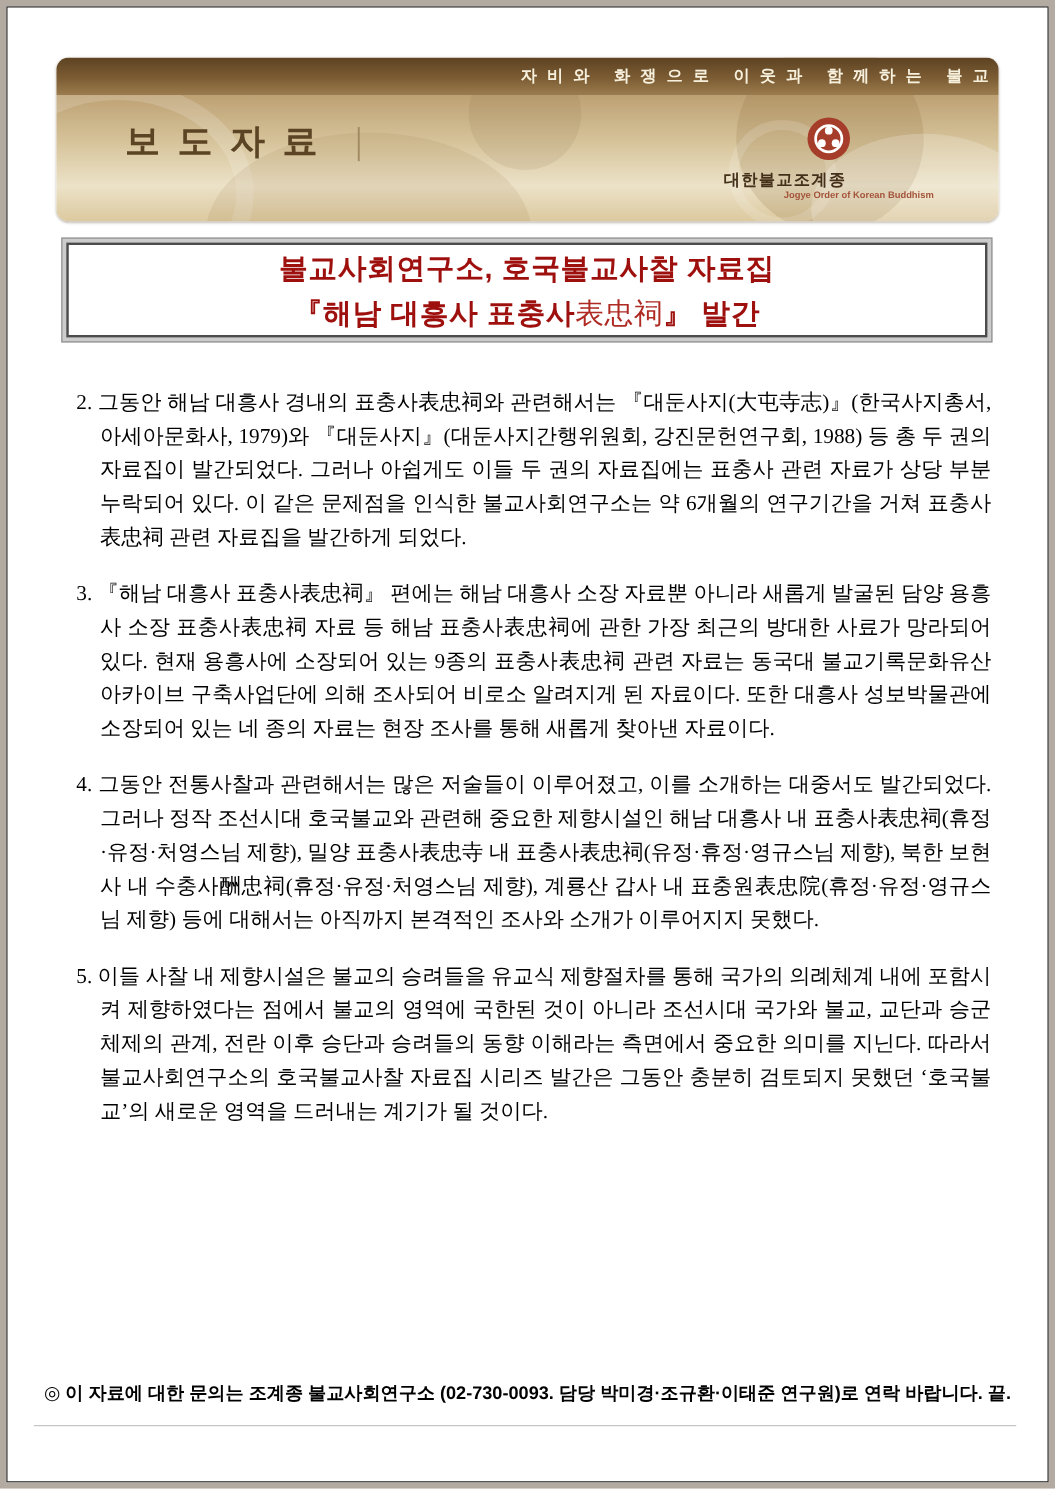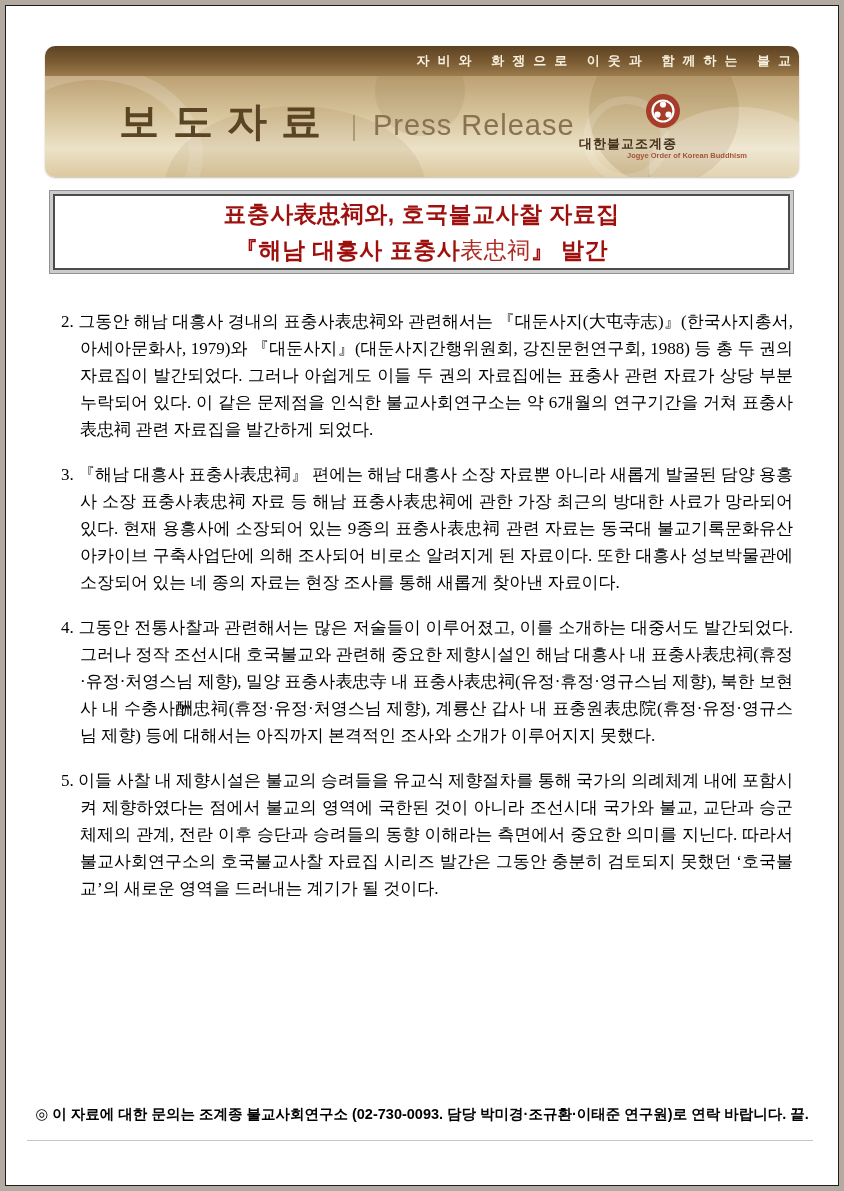--- a/index.html
+++ b/index.html
@@ -45,24 +45,23 @@
   .deco3 { right: 60px; top: -40px; width: 150px; height: 150px; background: rgba(140,105,55,0.18); }
   .deco4 { right: 130px; top: 20px; width: 70px; height: 70px; border: 8px solid rgba(255,255,255,0.14); }
   .deco5 { right: -30px; bottom: -50px; width: 180px; height: 120px; background: rgba(255,255,255,0.20); }
   .deco6 { left: 330px; top: -30px; width: 90px; height: 90px; background: rgba(120,90,50,0.10); }
 
   .banner-title-row {
     position: absolute; left: 55px; top: 18px;
     display: flex; align-items: baseline; gap: 16px; z-index: 3;
   }
   .banner-ko {
-    font-size: 40px; color: #5b4423; letter-spacing: 14px;
+    font-size: 28px; color: #5b4423; letter-spacing: 14px;
     font-weight: 600;
     font-family: Liberation Mono, monospace;
-    margin-left: 19px;
   }
   .banner-divider { font-size: 30px; color: #a08a62; font-weight: 300; }
   .banner-en {
     font-size: 29px; color: #8a7150; letter-spacing: 1px; font-weight: 400;
     font-family: "Liberation Sans", "DejaVu Sans", sans-serif;
   }
   .logo {
     position: absolute; right: 52px; bottom: 16px;
     display: flex; align-items: center; gap: 8px; z-index: 3; flex-direction: column;
   }
@@ -134,42 +133,41 @@
       <div class="deco deco1"></div>
       <div class="deco deco2"></div>
       <div class="deco deco3"></div>
       <div class="deco deco4"></div>
       <div class="deco deco5"></div>
       <div class="deco deco6"></div>
 
       <div class="banner-title-row">
         <span class="banner-ko">보도자료</span>
         <span class="banner-divider">|</span>
-        <span class="banner-en">Press Release</span>
       </div>
 
       <div class="logo">
         <svg width="36" height="36" viewBox="0 0 36 36">
           <circle cx="18" cy="18" r="17" fill="#a63d2a"></circle>
           <circle cx="18" cy="18" r="10.5" fill="none" stroke="#ffffff" stroke-width="2.2"></circle>
           <circle cx="18" cy="11.5" r="3.1" fill="#ffffff"></circle>
           <circle cx="12.5" cy="21.5" r="3.1" fill="#ffffff"></circle>
           <circle cx="23.5" cy="21.5" r="3.1" fill="#ffffff"></circle>
         </svg>
         <div class="logo-text">
           <span class="logo-ko">대한불교조계종</span>
           <span class="logo-en">Jogye Order of Korean Buddhism</span>
         </div>
       </div>
     </div>
   </div>
 
   <div class="headline-outer">
     <div class="headline-inner">
-      <div class="headline-line">표충사表忠祠와, 호국불교사찰 자료집</div>
+      <div class="headline-line">불교사회연구소, 호국불교사찰 자료집</div>
       <div class="headline-line"><span>『해남 대흥사 표충사</span><span class="hanja">表忠祠</span><span>』 발간</span></div>
     </div>
   </div>
 
   <div class="doc-body">
     <p class="para"><span>2.</span> <span>그동안 해남 대흥사 경내의 표충사表忠祠와 관련해서는 『대둔사지(大屯寺志)』(한국사지총서, 아세아문화사, 1979)와 『대둔사지』(대둔사지간행위원회, 강진문헌연구회, 1988) 등 총 두 권의 자료집이 발간되었다. 그러나 아쉽게도 이들 두 권의 자료집에는 표충사 관련 자료가 상당 부분 누락되어 있다. 이 같은 문제점을 인식한 불교사회연구소는 약 6개월의 연구기간을 거쳐 표충사表忠祠 관련 자료집을 발간하게 되었다.</span></p>
     <p class="para"><span>3.</span> <span>『해남 대흥사 표충사表忠祠』 편에는 해남 대흥사 소장 자료뿐 아니라 새롭게 발굴된 담양 용흥사 소장 표충사表忠祠 자료 등 해남 표충사表忠祠에 관한 가장 최근의 방대한 사료가 망라되어 있다. 현재 용흥사에 소장되어 있는 9종의 표충사表忠祠 관련 자료는 동국대 불교기록문화유산 아카이브 구축사업단에 의해 조사되어 비로소 알려지게 된 자료이다. 또한 대흥사 성보박물관에 소장되어 있는 네 종의 자료는 현장 조사를 통해 새롭게 찾아낸 자료이다.</span></p>
     <p class="para"><span>4.</span> <span>그동안 전통사찰과 관련해서는 많은 저술들이 이루어졌고, 이를 소개하는 대중서도 발간되었다. 그러나 정작 조선시대 호국불교와 관련해 중요한 제향시설인 해남 대흥사 내 표충사表忠祠(휴정·유정·처영스님 제향), 밀양 표충사表忠寺 내 표충사表忠祠(유정·휴정·영규스님 제향), 북한 보현사 내 수충사酬忠祠(휴정·유정·처영스님 제향), 계룡산 갑사 내 표충원表忠院(휴정·유정·영규스님 제향) 등에 대해서는 아직까지 본격적인 조사와 소개가 이루어지지 못했다.</span></p>
     <p class="para"><span>5.</span> <span>이들 사찰 내 제향시설은 불교의 승려들을 유교식 제향절차를 통해 국가의 의례체계 내에 포함시켜 제향하였다는 점에서 불교의 영역에 국한된 것이 아니라 조선시대 국가와 불교, 교단과 승군체제의 관계, 전란 이후 승단과 승려들의 동향 이해라는 측면에서 중요한 의미를 지닌다. 따라서 불교사회연구소의 호국불교사찰 자료집 시리즈 발간은 그동안 충분히 검토되지 못했던 ‘호국불교’의 새로운 영역을 드러내는 계기가 될 것이다.</span></p>
   </div>

